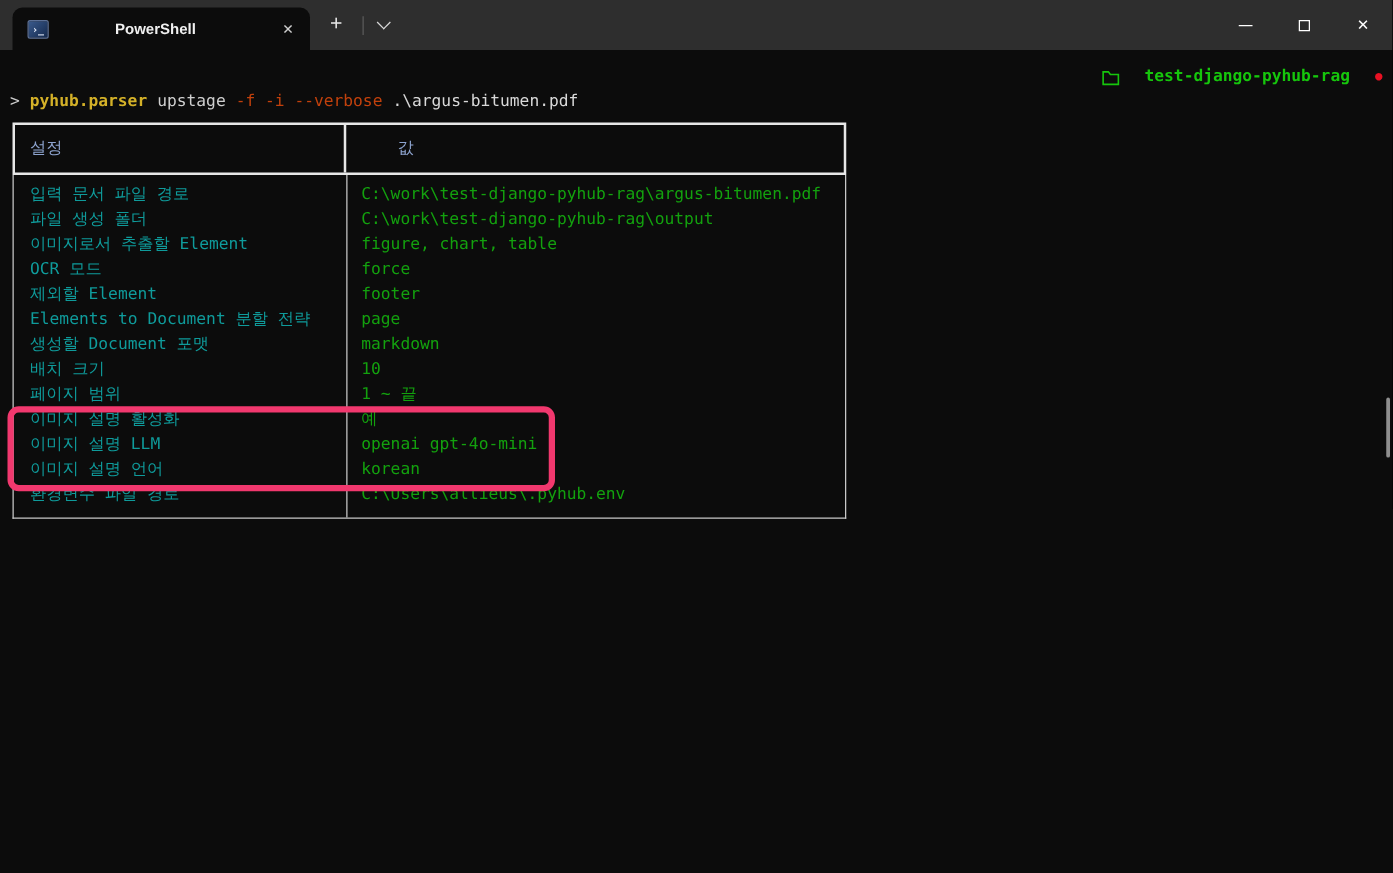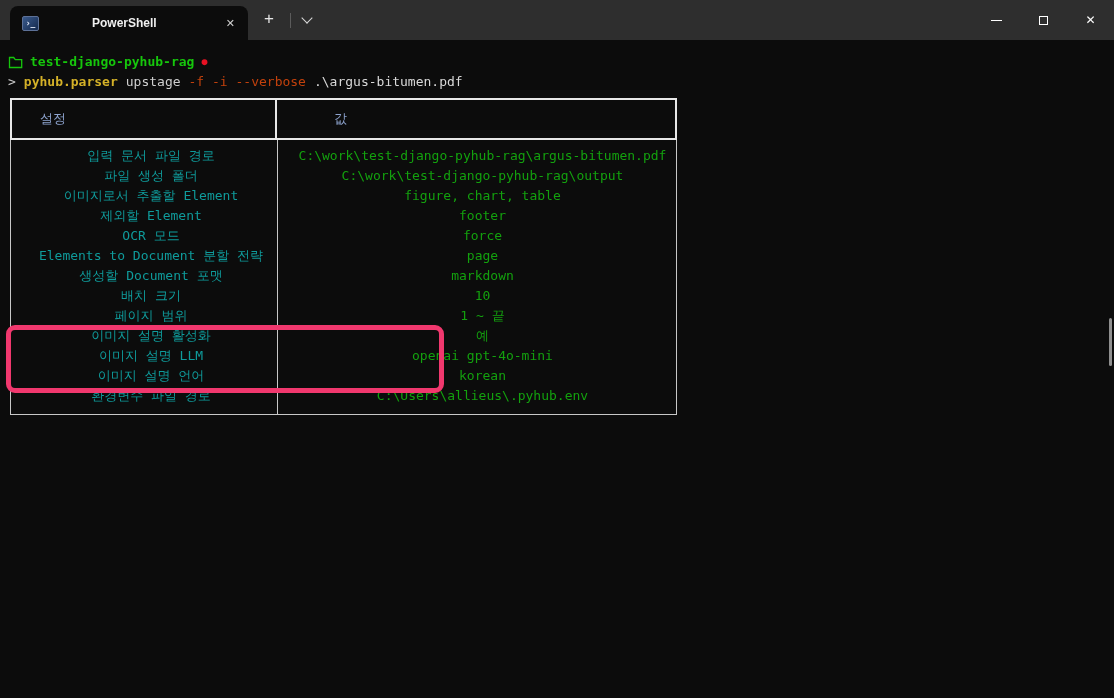--- a/index.html
+++ b/index.html
@@ -23,39 +23,39 @@
                       transform:rotate(45deg); align-self:center; margin-bottom:4px; }
   .win-controls { margin-left:auto; align-self:stretch; display:flex; }
   .win-btn { width:47px; height:40px; display:flex; align-items:center; justify-content:center; color:#fff; }
   .min-glyph { width:11px; height:1px; background:#fff; }
   .max-glyph { width:9px; height:9px; border:1px solid #fff; }
   .close-glyph { font-size:12px; font-family:"Liberation Sans",sans-serif; }
 
   
   .term { flex:1; position:relative; padding:12px 8px 0; font-size:13px; line-height:20px; color:#cccccc; }
   .line { height:20px; white-space:pre; }
-  .branch-line { display:flex; align-items:center; gap:7px; }
+  .branch-line { display:flex; align-items:center; gap:20px;justify-content:flex-end; }
   .branch-name { color:#16c60c; font-weight:bold; }
   .status-dot { color:#e81123; font-size:10px; line-height:10px; }
   .cmd-line span { margin-right:8px; }
   .prompt-char { color:#cccccc; }
   .cmd-program { color:#d4b128; font-weight:bold;margin-top:41px; }
   .cmd-sub { color:#cfcfcf; }
   .cmd-flags { color:#c2410c; }
   .cmd-file { color:#d9d9d9; }
   .notice { color:#c49c00; }
 
   
   .cfg-table { width:667px; margin:6px 0 0 2px; position:relative; }
   .thead { display:flex; height:42px; border:2px solid #e8e8e8; position:relative; }
   .thead::after { content:''; position:absolute; left:263px; top:0; bottom:0; width:2px; background:#e8e8e8; }
   .th { display:flex; align-items:center; color:#8ea4cf; }
-  .th.c1 { width:295px; padding-left:12px;margin-left:16px; }
+  .th.c1 { width:295px; padding-left:12px; }
   .th.c2 { flex:1; padding-left:11px; }
-  .tbody { border:1px solid #c8c8c8; border-top:none; padding:6px 0 8px; position:relative;text-align:center; }
+  .tbody { border:1px solid #c8c8c8; border-top:none; padding:6px 0 8px; position:relative; }
   .tbody::after { content:''; position:absolute; left:266px; top:0; bottom:0; width:1px; background:#c8c8c8; }
   .trow { display:flex; height:20px; }
   .td { white-space:pre; overflow:hidden; }
   .td.c1 { width:267px; padding-left:13px; color:#0f9b9b; }
   .td.c2 { flex:1; padding-left:11px; color:#13a10e; }
   .hl-box { position:absolute; left:-4px; top:227px; width:438px; height:68px;
             border:5px solid #f1386e; border-radius:9px; pointer-events:none; z-index:3; }
 
   
   .logs { margin-top:18px; }
@@ -118,26 +118,26 @@
         </div>
           <div class="trow">
           <div class="td c1">파일 생성 폴더</div>
           <div class="td c2">C:\work\test-django-pyhub-rag\output</div>
         </div>
           <div class="trow">
           <div class="td c1">이미지로서 추출할 Element</div>
           <div class="td c2">figure, chart, table</div>
         </div>
           <div class="trow">
+          <div class="td c1">OCR 모드</div>
+          <div class="td c2">force</div>
+        </div>
+          <div class="trow">
           <div class="td c1">제외할 Element</div>
           <div class="td c2">footer</div>
-        </div>
-          <div class="trow">
-          <div class="td c1">OCR 모드</div>
-          <div class="td c2">force</div>
         </div>
           <div class="trow">
           <div class="td c1">Elements to Document 분할 전략</div>
           <div class="td c2">page</div>
         </div>
           <div class="trow">
           <div class="td c1">생성할 Document 포맷</div>
           <div class="td c2">markdown</div>
         </div>
           <div class="trow">

